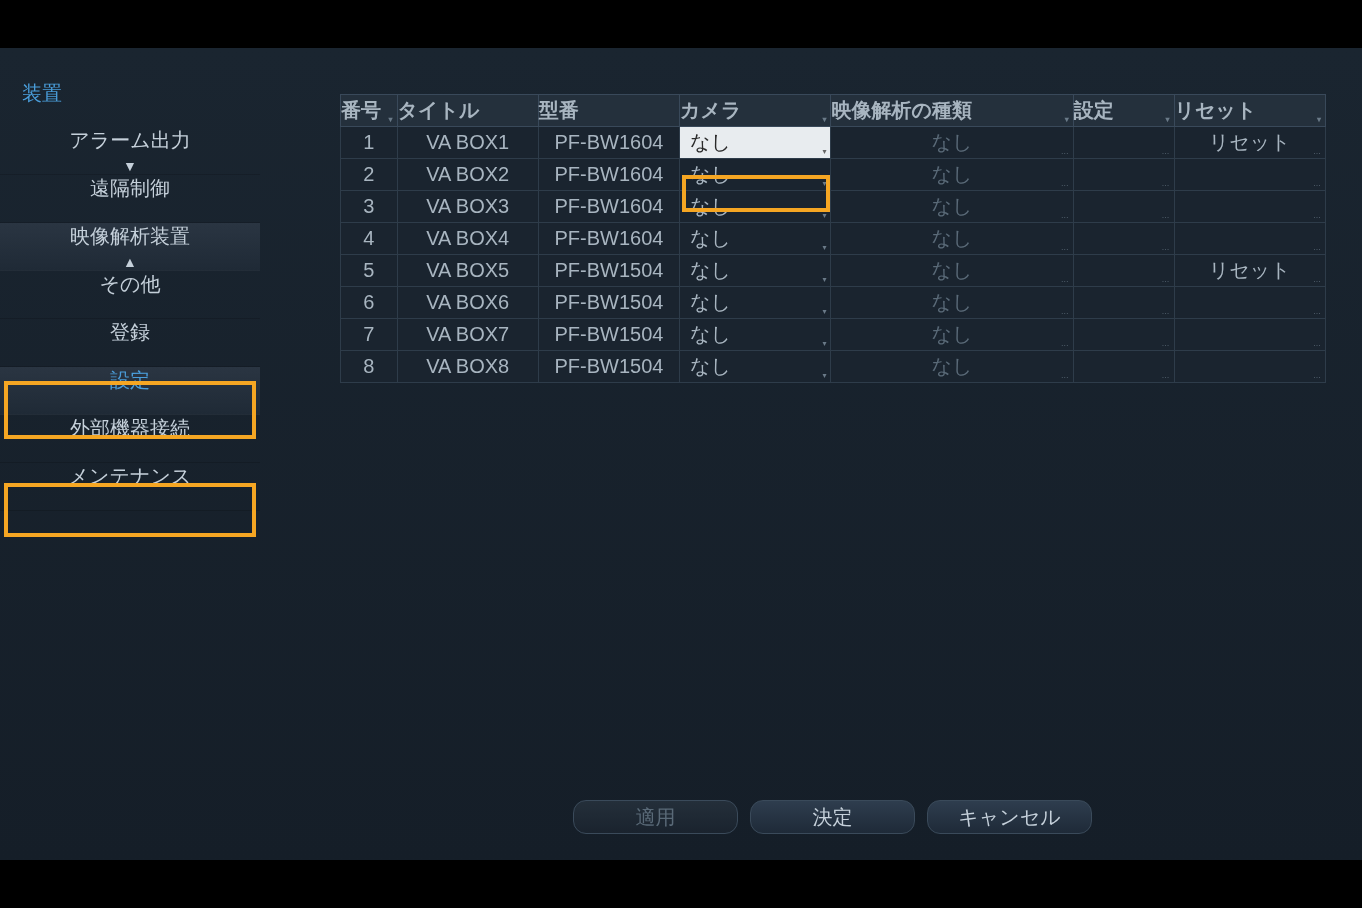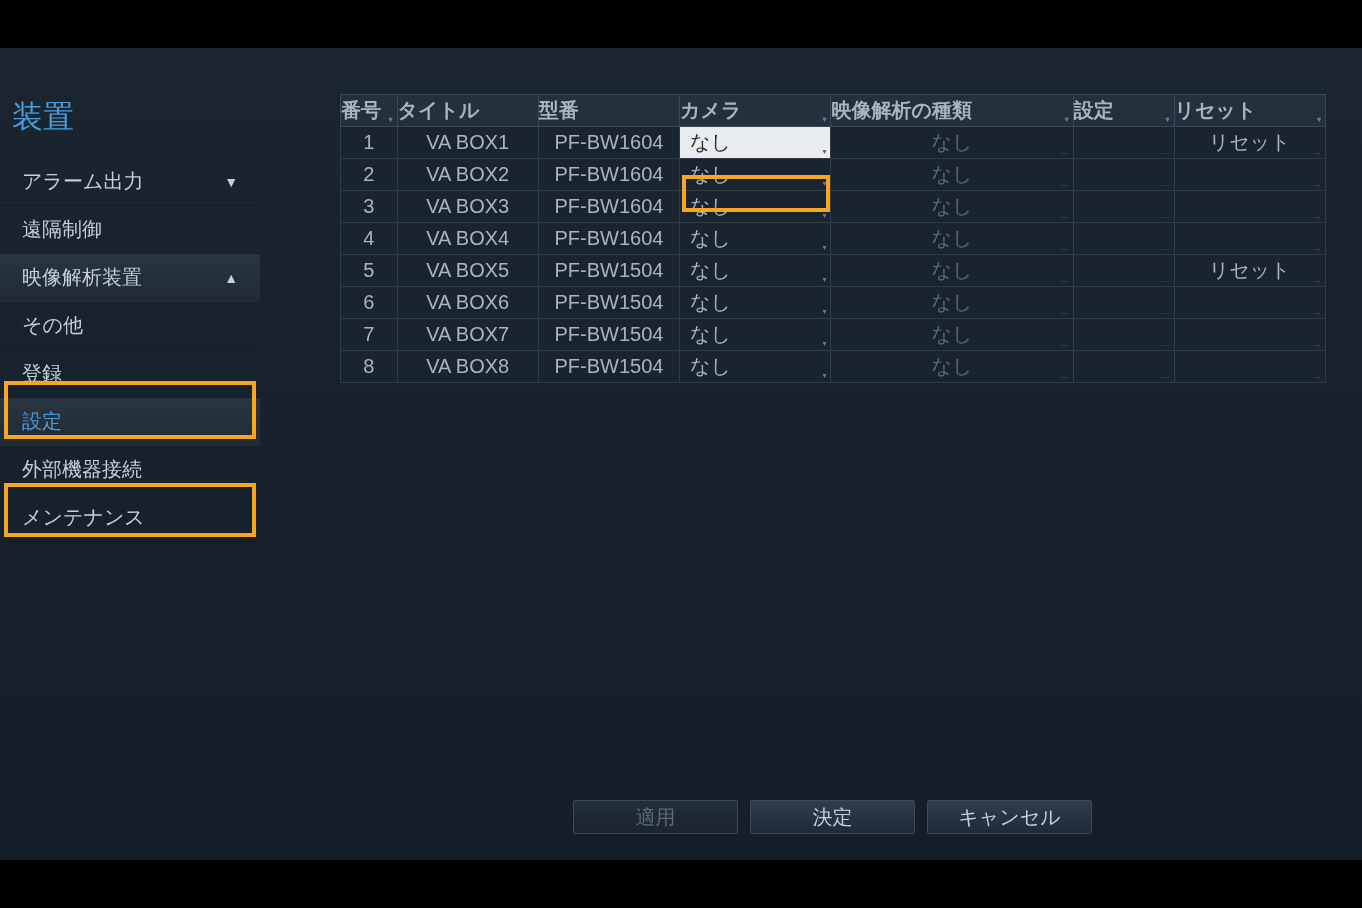--- a/index.html
+++ b/index.html
@@ -20,36 +20,36 @@
   background: linear-gradient(to bottom, #1a2530 0%, #151e28 100%);
 }
 .sidebar {
   position: absolute;
   left: 0;
   top: 0;
   width: 260px;
   height: 100%;
 }
 .sidebar-title {
-  font-size: 31px;
+  font-size: 20px;
   color: #4a9edb;
-  padding: 32px 0 20px 12px;
+  padding: 32px 0 20px 22px;
   font-weight: normal;
-  margin-top: 16px;
 }
 .nav-item {
   height: 48px;
   display: flex;
   align-items: center;
   justify-content: space-between;
   padding: 0 22px;
   font-size: 20px;
   color: #c5d0da;
   cursor: pointer;
   border-bottom: 1px solid rgba(0,0,0,0.15);
+  flex-direction: column;
 }
 .nav-item.parent {
   font-weight: normal;
 }
 .nav-item.selected {
   color: #4a9edb;
 }
 .nav-item.highlighted {
   background: linear-gradient(to bottom, #2a3542 0%, #1f2a36 100%);
 }
@@ -127,21 +127,21 @@
   width: 165px;
   height: 34px;
   border: 1px solid #3a4a5a;
   background: linear-gradient(to bottom, #2e3d4e 0%, #1e2a38 100%);
   color: #c5d0da;
   font-size: 20px;
   display: flex;
   align-items: center;
   justify-content: center;
   cursor: pointer;
-  border-radius: 2px;
+  border-radius: 13px;
 }
 .btn.disabled {
   color: #5a6a78;
   background: linear-gradient(to bottom, #242f3a 0%, #1a232e 100%);
   cursor: default;
 }
 </style>
 </head>
 <body>
 

